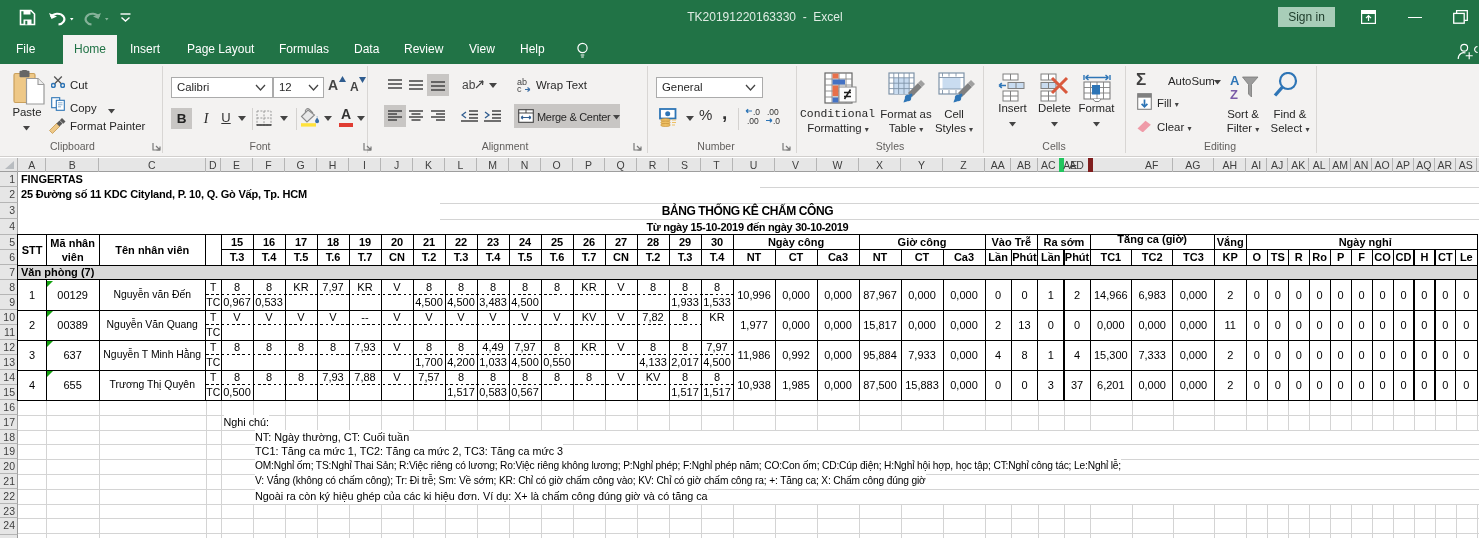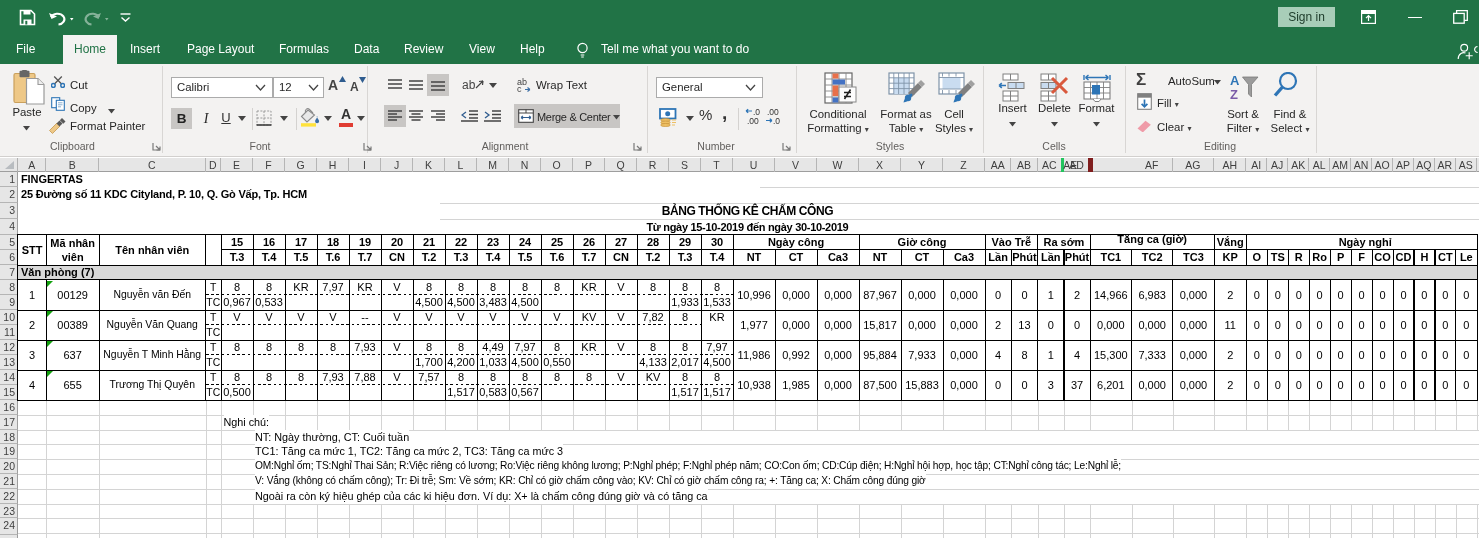--- a/index.html
+++ b/index.html
@@ -28,20 +28,21 @@
   </svg>
   <svg class="abs" style="left:83px;top:11px;opacity:.45" width="28" height="15" viewBox="0 0 28 15">
     <path d="M16 6 C14 2.5, 7 1, 3.5 5.5 C1 9, 4 13, 8.5 13.5" fill="none" stroke="#fff" stroke-width="2.1"></path>
     <path d="M18 2 L15.5 8 L10 5.5 Z" fill="#fff"></path>
     <path d="M22 7 l3.5 0 l-1.75 2.6 Z" fill="#fff"></path>
   </svg>
   <svg class="abs" style="left:120px;top:13px" width="11" height="9" viewBox="0 0 11 9">
     <path d="M0.5 1 H10.5" stroke="#fff" stroke-width="1.4"></path>
       <path d="M1.5 4.5 L5.5 8 L9.5 4.5" fill="none" stroke="#fff" stroke-width="1.4"></path>
   </svg>
+  <div class="abs" style="left:600px;top:0;width:330px;height:35px;line-height:35px;text-align:center;color:#dfece4;font-size:12px;">TK20191220163330&nbsp; -&nbsp; Excel</div>
   <div class="abs" style="left:1278px;top:7px;width:57px;height:20px;background:#a8cdb8;color:#1c3a29;font-size:12px;text-align:center;line-height:20px;">Sign in</div>
   <svg class="abs" style="left:1361px;top:10px" width="15" height="14" viewBox="0 0 15 14">
     <rect x="0.6" y="0.6" width="13.8" height="12.8" fill="none" stroke="#fff" stroke-width="1.2"></rect>
     <rect x="0.6" y="0.6" width="13.8" height="3.4" fill="#fff"></rect>
     <path d="M7.5 11 V6 M5 8.2 L7.5 5.6 L10 8.2" stroke="#fff" stroke-width="1.2" fill="none"></path>
   </svg>
   <div class="abs" style="left:1408px;top:17px;width:14px;height:1.4px;background:#fff;"></div>
   <svg class="abs" style="left:1453px;top:10px" width="15" height="14" viewBox="0 0 15 14">
     <rect x="0.7" y="3.4" width="10.5" height="9.8" fill="none" stroke="#fff" stroke-width="1.3"></rect>
     <path d="M3.6 3.4 V0.7 H14.3 V10.4 H11.3" fill="none" stroke="#fff" stroke-width="1.3"></path>
@@ -56,21 +57,20 @@
   <div class="abs" style="left:187px;top:0;width:80px;height:29px;line-height:29px;white-space:nowrap;">Page Layout</div>
   <div class="abs" style="left:279px;top:0;width:50px;height:29px;line-height:29px;">Formulas</div>
   <div class="abs" style="left:354px;top:0;width:28px;height:29px;line-height:29px;">Data</div>
   <div class="abs" style="left:404px;top:0;width:40px;height:29px;line-height:29px;">Review</div>
   <div class="abs" style="left:469px;top:0;width:28px;height:29px;line-height:29px;">View</div>
   <div class="abs" style="left:520px;top:0;width:28px;height:29px;line-height:29px;">Help</div>
   <svg class="abs" style="left:576px;top:7px" width="13" height="17" viewBox="0 0 13 17">
     <circle cx="6.5" cy="6" r="4.6" fill="none" stroke="#fff" stroke-width="1.2"></circle>
     <path d="M4.7 13 h3.6 M5.2 15 h2.6" stroke="#fff" stroke-width="1.2"></path>
   </svg>
-  <div class="abs" style="left:601px;top:0;width:200px;height:29px;line-height:29px;">Tell me what you want to do</div>
   <svg class="abs" style="left:1457px;top:8px" width="22" height="17" viewBox="0 0 22 17">
     <circle cx="7.2" cy="4.7" r="3.4" fill="none" stroke="#fff" stroke-width="1.15"></circle>
     <path d="M1.2 16 C1.2 10.5, 6 9, 8.5 10" fill="none" stroke="#fff" stroke-width="1.15"></path>
     <path d="M12.2 9.2 v7 M8.7 12.7 h7" stroke="#fff" stroke-width="1.15"></path>
     <path d="M20.5 3.5 a3 3 0 1 0 0.2 6" fill="none" stroke="#fff" stroke-width="1.15"></path>
   </svg>
 </div>
 
 <div class="abs" style="left:0;top:64px;width:1479px;height:93px;background:#f3f2f1;border-bottom:1px solid #d2d0ce;font-size:11.4px;color:#262626;">
   <div class="abs" style="left:162px;top:2px;width:1px;height:87px;background:#d8d6d4;"></div>
@@ -279,21 +279,21 @@
   <svg class="abs" style="left:824px;top:8px" width="34" height="34" viewBox="0 0 34 34">
     <rect x="1" y="1" width="27" height="30" fill="#fff" stroke="#666" stroke-width="1.2"></rect>
     <path d="M1 7 H28 M1 13 H28 M1 19 H28 M1 25 H28 M8 1 V31 M15 1 V31 M22 1 V31" stroke="#888" stroke-width="0.9"></path>
     <rect x="8.5" y="1.5" width="6" height="5" fill="#e8704a"></rect>
     <rect x="8.5" y="7.5" width="12.5" height="5" fill="#4472c4"></rect>
     <rect x="8.5" y="13.5" width="6" height="10.5" fill="#e8704a"></rect>
     <rect x="8.5" y="25.5" width="6" height="5" fill="#4472c4"></rect>
     <rect x="15" y="15" width="17" height="15" fill="#fdfdfd" stroke="#888" stroke-width="1"></rect>
     <path d="M20.5 27 L26.5 17.5 M20 20.5 L27 20.5 M20 24.5 L27 24.5" stroke="#222" stroke-width="1.5" fill="none"></path>
   </svg>
-  <div class="abs" style="left:800px;top:44px;width:76px;text-align:center;">Conditional</div>
+  <div class="abs" style="left:800px;top:44px;width:76px;font-family:Liberation Mono, monospace;">Conditional</div>
   <div class="abs" style="left:800px;top:58px;width:76px;text-align:center;">Formatting <span class="dar">▾</span></div>
   <svg class="abs" style="left:888px;top:8px" width="38" height="34" viewBox="0 0 38 34">
     <rect x="1" y="1" width="25" height="21" fill="#fff" stroke="#7f93a8" stroke-width="1.2"></rect>
     <rect x="5.8" y="5.8" width="15.4" height="16.2" fill="#c9dcf0"></rect>
     <path d="M1 5.8 H26 M1 11.2 H26 M1 16.6 H26 M5.8 1 V22 M10.6 1 V22 M16 1 V22 M21.2 1 V22" stroke="#7f93a8" stroke-width="0.9"></path>
     <path d="M20 21 L30 11 L34 15 L24 25 Z" fill="#808080"></path>
     <path d="M30 11 L33 8 L37 12 L34 15 Z" fill="#a0a0a0"></path>
     <path d="M23.5 21.5 c-4 1 -7 4 -8 9 c5 -1 8 -4 9 -8 z" fill="#2e75b6"></path>
     <circle cx="20" cy="26" r="3.2" fill="#2e75b6"></circle>
   </svg>
@@ -409,21 +409,21 @@
 <div class="abs colhdr" style="left:669.0px;top:158.0px;width:32.0px;height:14.0px;border-right:1px solid #b5b5b5;color:#3f3f3f;position:absolute">S</div>
 <div class="abs colhdr" style="left:701.0px;top:158.0px;width:32.0px;height:14.0px;border-right:1px solid #b5b5b5;color:#3f3f3f;position:absolute">T</div>
 <div class="abs colhdr" style="left:733.0px;top:158.0px;width:42.0px;height:14.0px;border-right:1px solid #b5b5b5;color:#3f3f3f;position:absolute">U</div>
 <div class="abs colhdr" style="left:775.0px;top:158.0px;width:42.0px;height:14.0px;border-right:1px solid #b5b5b5;color:#3f3f3f;position:absolute">V</div>
 <div class="abs colhdr" style="left:817.0px;top:158.0px;width:42.0px;height:14.0px;border-right:1px solid #b5b5b5;color:#3f3f3f;position:absolute">W</div>
 <div class="abs colhdr" style="left:859.0px;top:158.0px;width:42.0px;height:14.0px;border-right:1px solid #b5b5b5;color:#3f3f3f;position:absolute">X</div>
 <div class="abs colhdr" style="left:901.0px;top:158.0px;width:42.0px;height:14.0px;border-right:1px solid #b5b5b5;color:#3f3f3f;position:absolute">Y</div>
 <div class="abs colhdr" style="left:943.0px;top:158.0px;width:42.0px;height:14.0px;border-right:1px solid #b5b5b5;color:#3f3f3f;position:absolute">Z</div>
 <div class="abs colhdr" style="left:985.0px;top:158.0px;width:26.3px;height:14.0px;border-right:1px solid #b5b5b5;color:#3f3f3f;position:absolute">AA</div>
 <div class="abs colhdr" style="left:1011.3px;top:158.0px;width:26.3px;height:14.0px;border-right:1px solid #b5b5b5;color:#3f3f3f;position:absolute">AB</div>
-<div class="abs colhdr" style="left:1037.6px;top:158.0px;width:26.3px;height:14.0px;border-right:3px solid #22c55e;color:#3f3f3f;position:absolute">AC</div>
+<div class="abs colhdr" style="left:1037.6px;top:158.0px;width:26.3px;height:14.0px;border-right:5px solid #22c55e;color:#3f3f3f;position:absolute">AC</div>
 <div class="abs colhdr" style="left:1063.9px;top:158.0px;width:26.3px;height:14.0px;border-right:1px solid #b5b5b5;color:#3f3f3f;position:absolute">AD</div>
 <div class="abs colhdr" style="left:1052px;top:158.0px;width:41.3px;height:14.0px;border-right:5px solid #7f1d1d;color:#3f3f3f;position:absolute">AE</div>
 <div class="abs colhdr" style="left:1131.5px;top:158.0px;width:41.3px;height:14.0px;border-right:1px solid #b5b5b5;color:#3f3f3f;position:absolute">AF</div>
 <div class="abs colhdr" style="left:1172.8px;top:158.0px;width:41.3px;height:14.0px;border-right:1px solid #b5b5b5;color:#3f3f3f;position:absolute">AG</div>
 <div class="abs colhdr" style="left:1214.1px;top:158.0px;width:32.2px;height:14.0px;border-right:1px solid #b5b5b5;color:#3f3f3f;position:absolute">AH</div>
 <div class="abs colhdr" style="left:1246.3px;top:158.0px;width:21.0px;height:14.0px;border-right:1px solid #b5b5b5;color:#3f3f3f;position:absolute">AI</div>
 <div class="abs colhdr" style="left:1267.2px;top:158.0px;width:21.0px;height:14.0px;border-right:1px solid #b5b5b5;color:#3f3f3f;position:absolute">AJ</div>
 <div class="abs colhdr" style="left:1288.2px;top:158.0px;width:21.0px;height:14.0px;border-right:1px solid #b5b5b5;color:#3f3f3f;position:absolute">AK</div>
 <div class="abs colhdr" style="left:1309.1px;top:158.0px;width:21.0px;height:14.0px;border-right:1px solid #b5b5b5;color:#3f3f3f;position:absolute">AL</div>
 <div class="abs colhdr" style="left:1330.1px;top:158.0px;width:21.0px;height:14.0px;border-right:1px solid #b5b5b5;color:#3f3f3f;position:absolute">AM</div>

